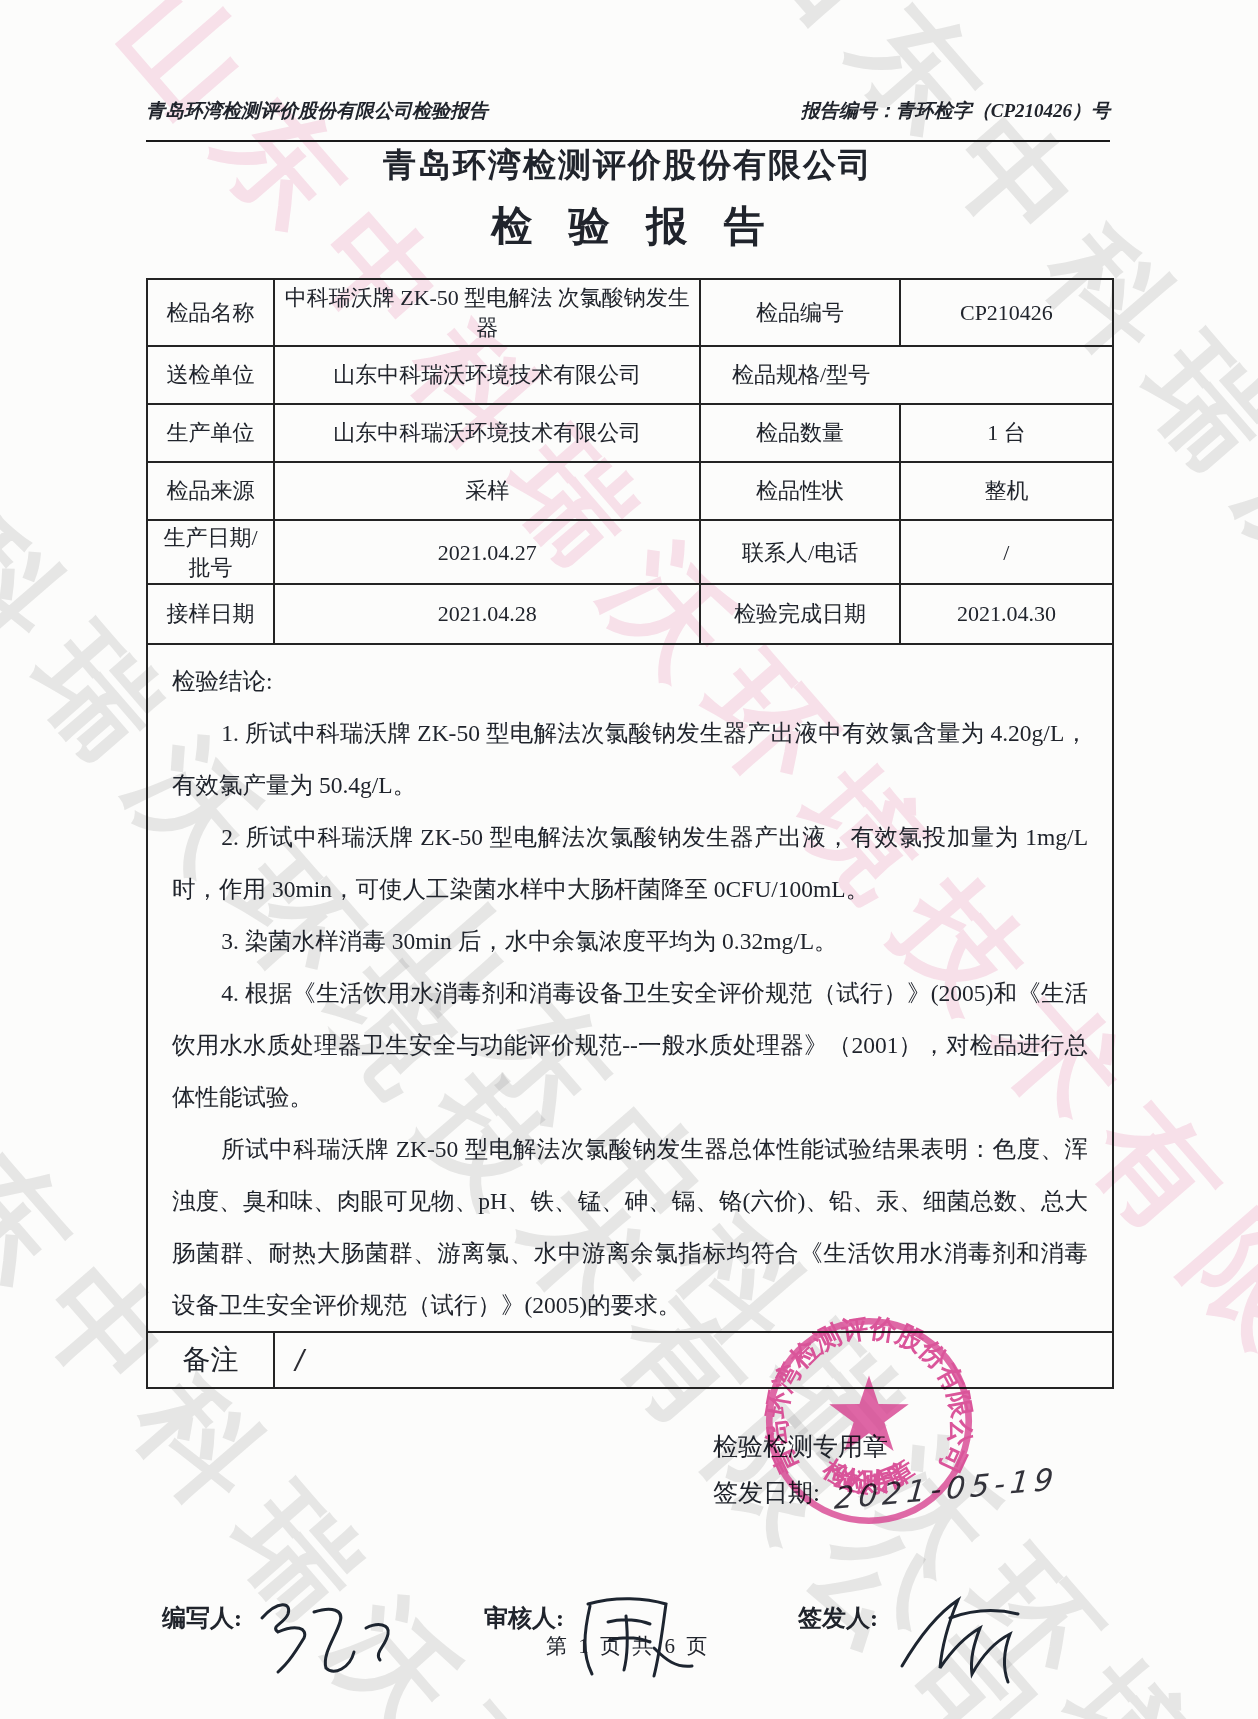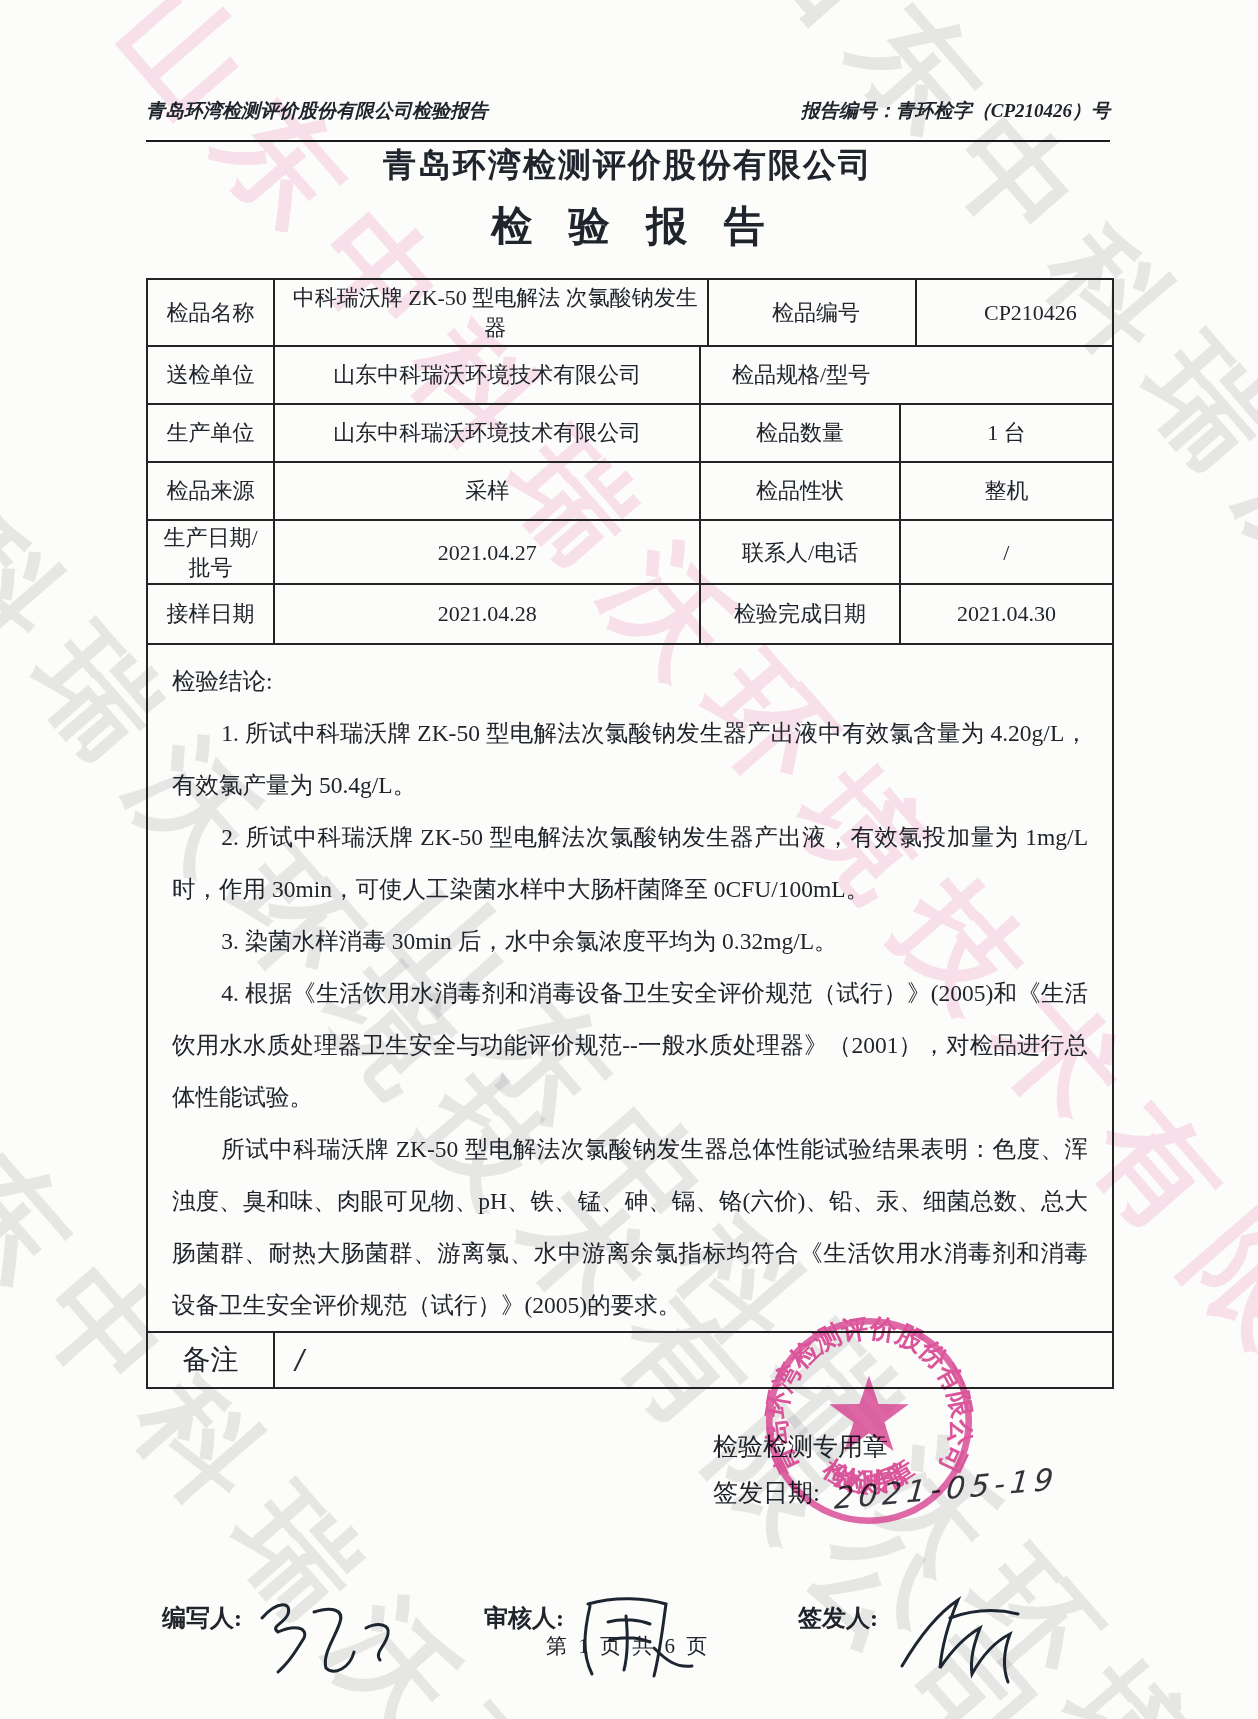--- a/index.html
+++ b/index.html
@@ -45,21 +45,21 @@
   .doc-box{
     position:absolute; left:146px; top:278px; width:964px; z-index:2;
     border:2.5px solid #242424;
   }
   .irow{display:grid; grid-template-columns:13.2% 44.2% 20.7% 21.9%; border-bottom:2px solid #242424;}
   .cell{
     border-right:2px solid #242424; display:flex; align-items:center; justify-content:center;
     text-align:center; font-size:22px; padding:2px 8px; box-sizing:border-box; line-height:1.35;
   }
   .cell:last-child{border-right:none;}
-  .rh1{height:65px;gap:8px;} .rh2{height:56px;} .rh3{height:56px;}
+  .rh1{height:65px;} .rh2{height:56px;} .rh3{height:56px;}
   .rh4{height:56px;} .rh5{height:62px;} .rh6{height:58px;}
   
   .conclusion{
     position:relative; height:688px; border-bottom:2.5px solid #242424;
     box-sizing:border-box; padding:10px 24px 16px 24px;
   }
   .conclusion p{margin:0; font-size:23.5px; line-height:52px; text-align:justify;}
   .c-head{font-weight:400;}
   .c-par{text-indent:2.1em;}
   .seal-note{position:absolute; left:565px; top:780px; z-index:4; font-size:25px; line-height:44px; white-space:nowrap;}

